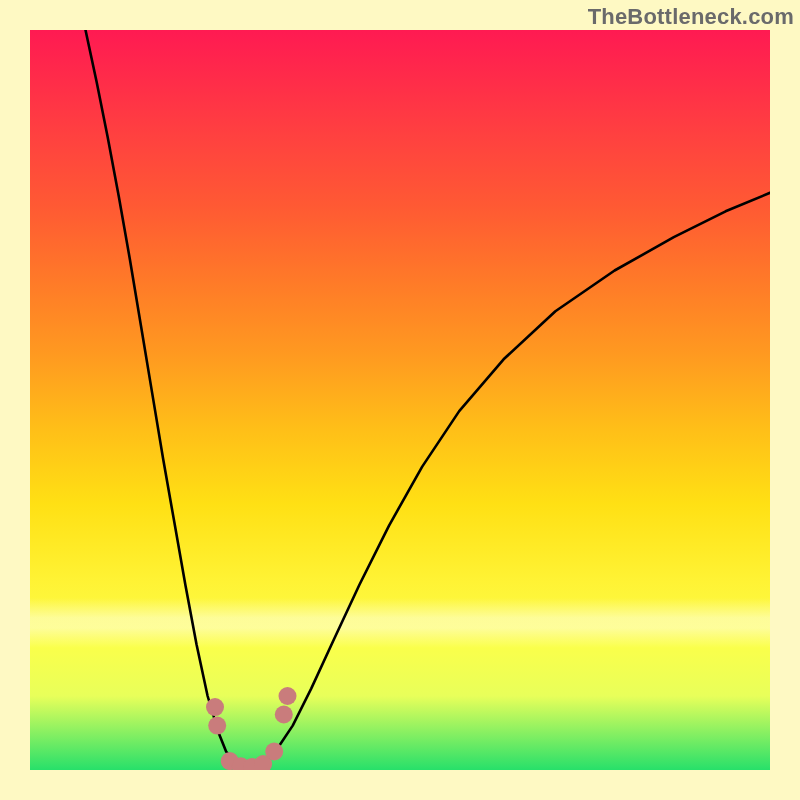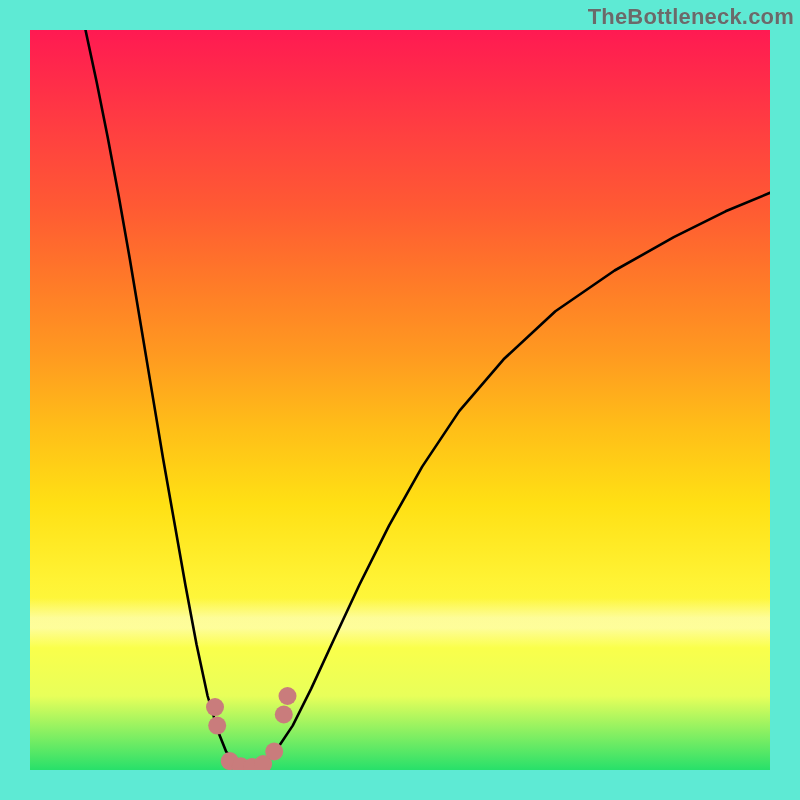--- a/index.html
+++ b/index.html
@@ -10,21 +10,21 @@
     background: #000;
     overflow: hidden;
     font-family: Arial, Helvetica, sans-serif;
   }
   .frame {
     position: absolute;
     left: 0;
     top: 0;
     width: 800px;
     height: 800px;
-    background: #5eead4;
+    background: #fef9c3;
   }
   .plot-area {
     position: absolute;
     left: 30px;
     top: 30px;
     width: 740px;
     height: 740px;
     overflow: hidden;
   }
   

